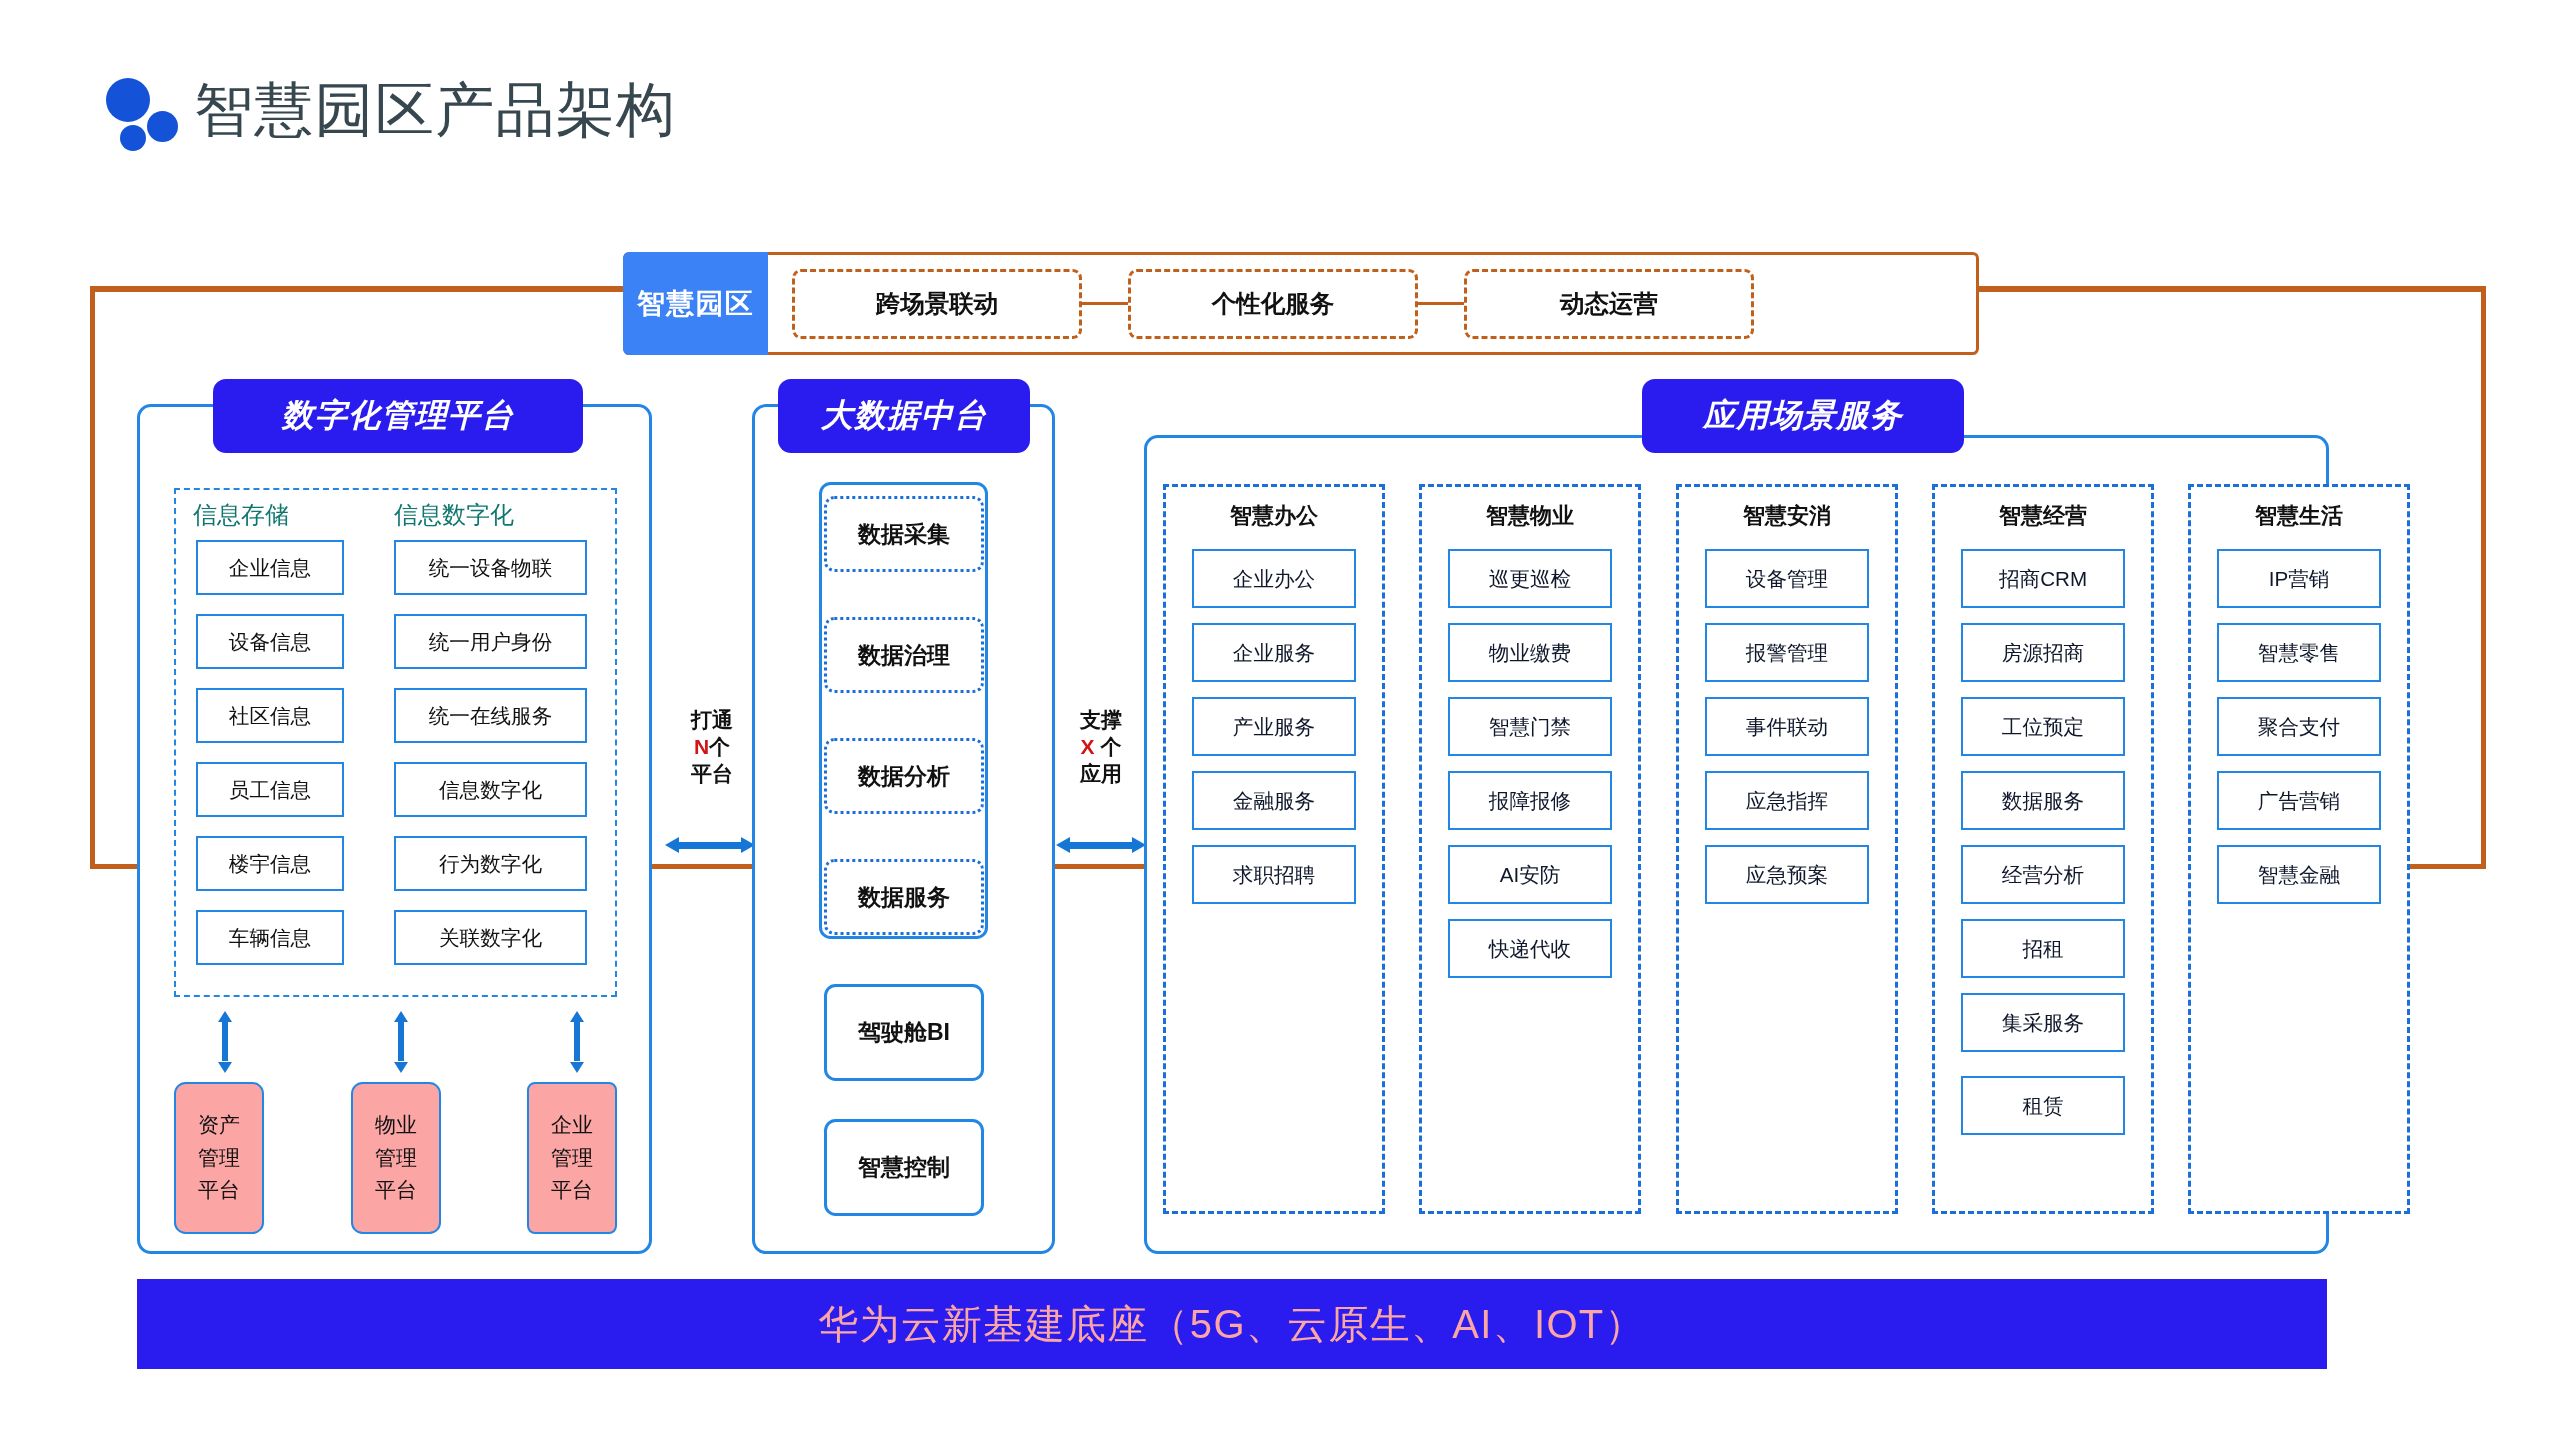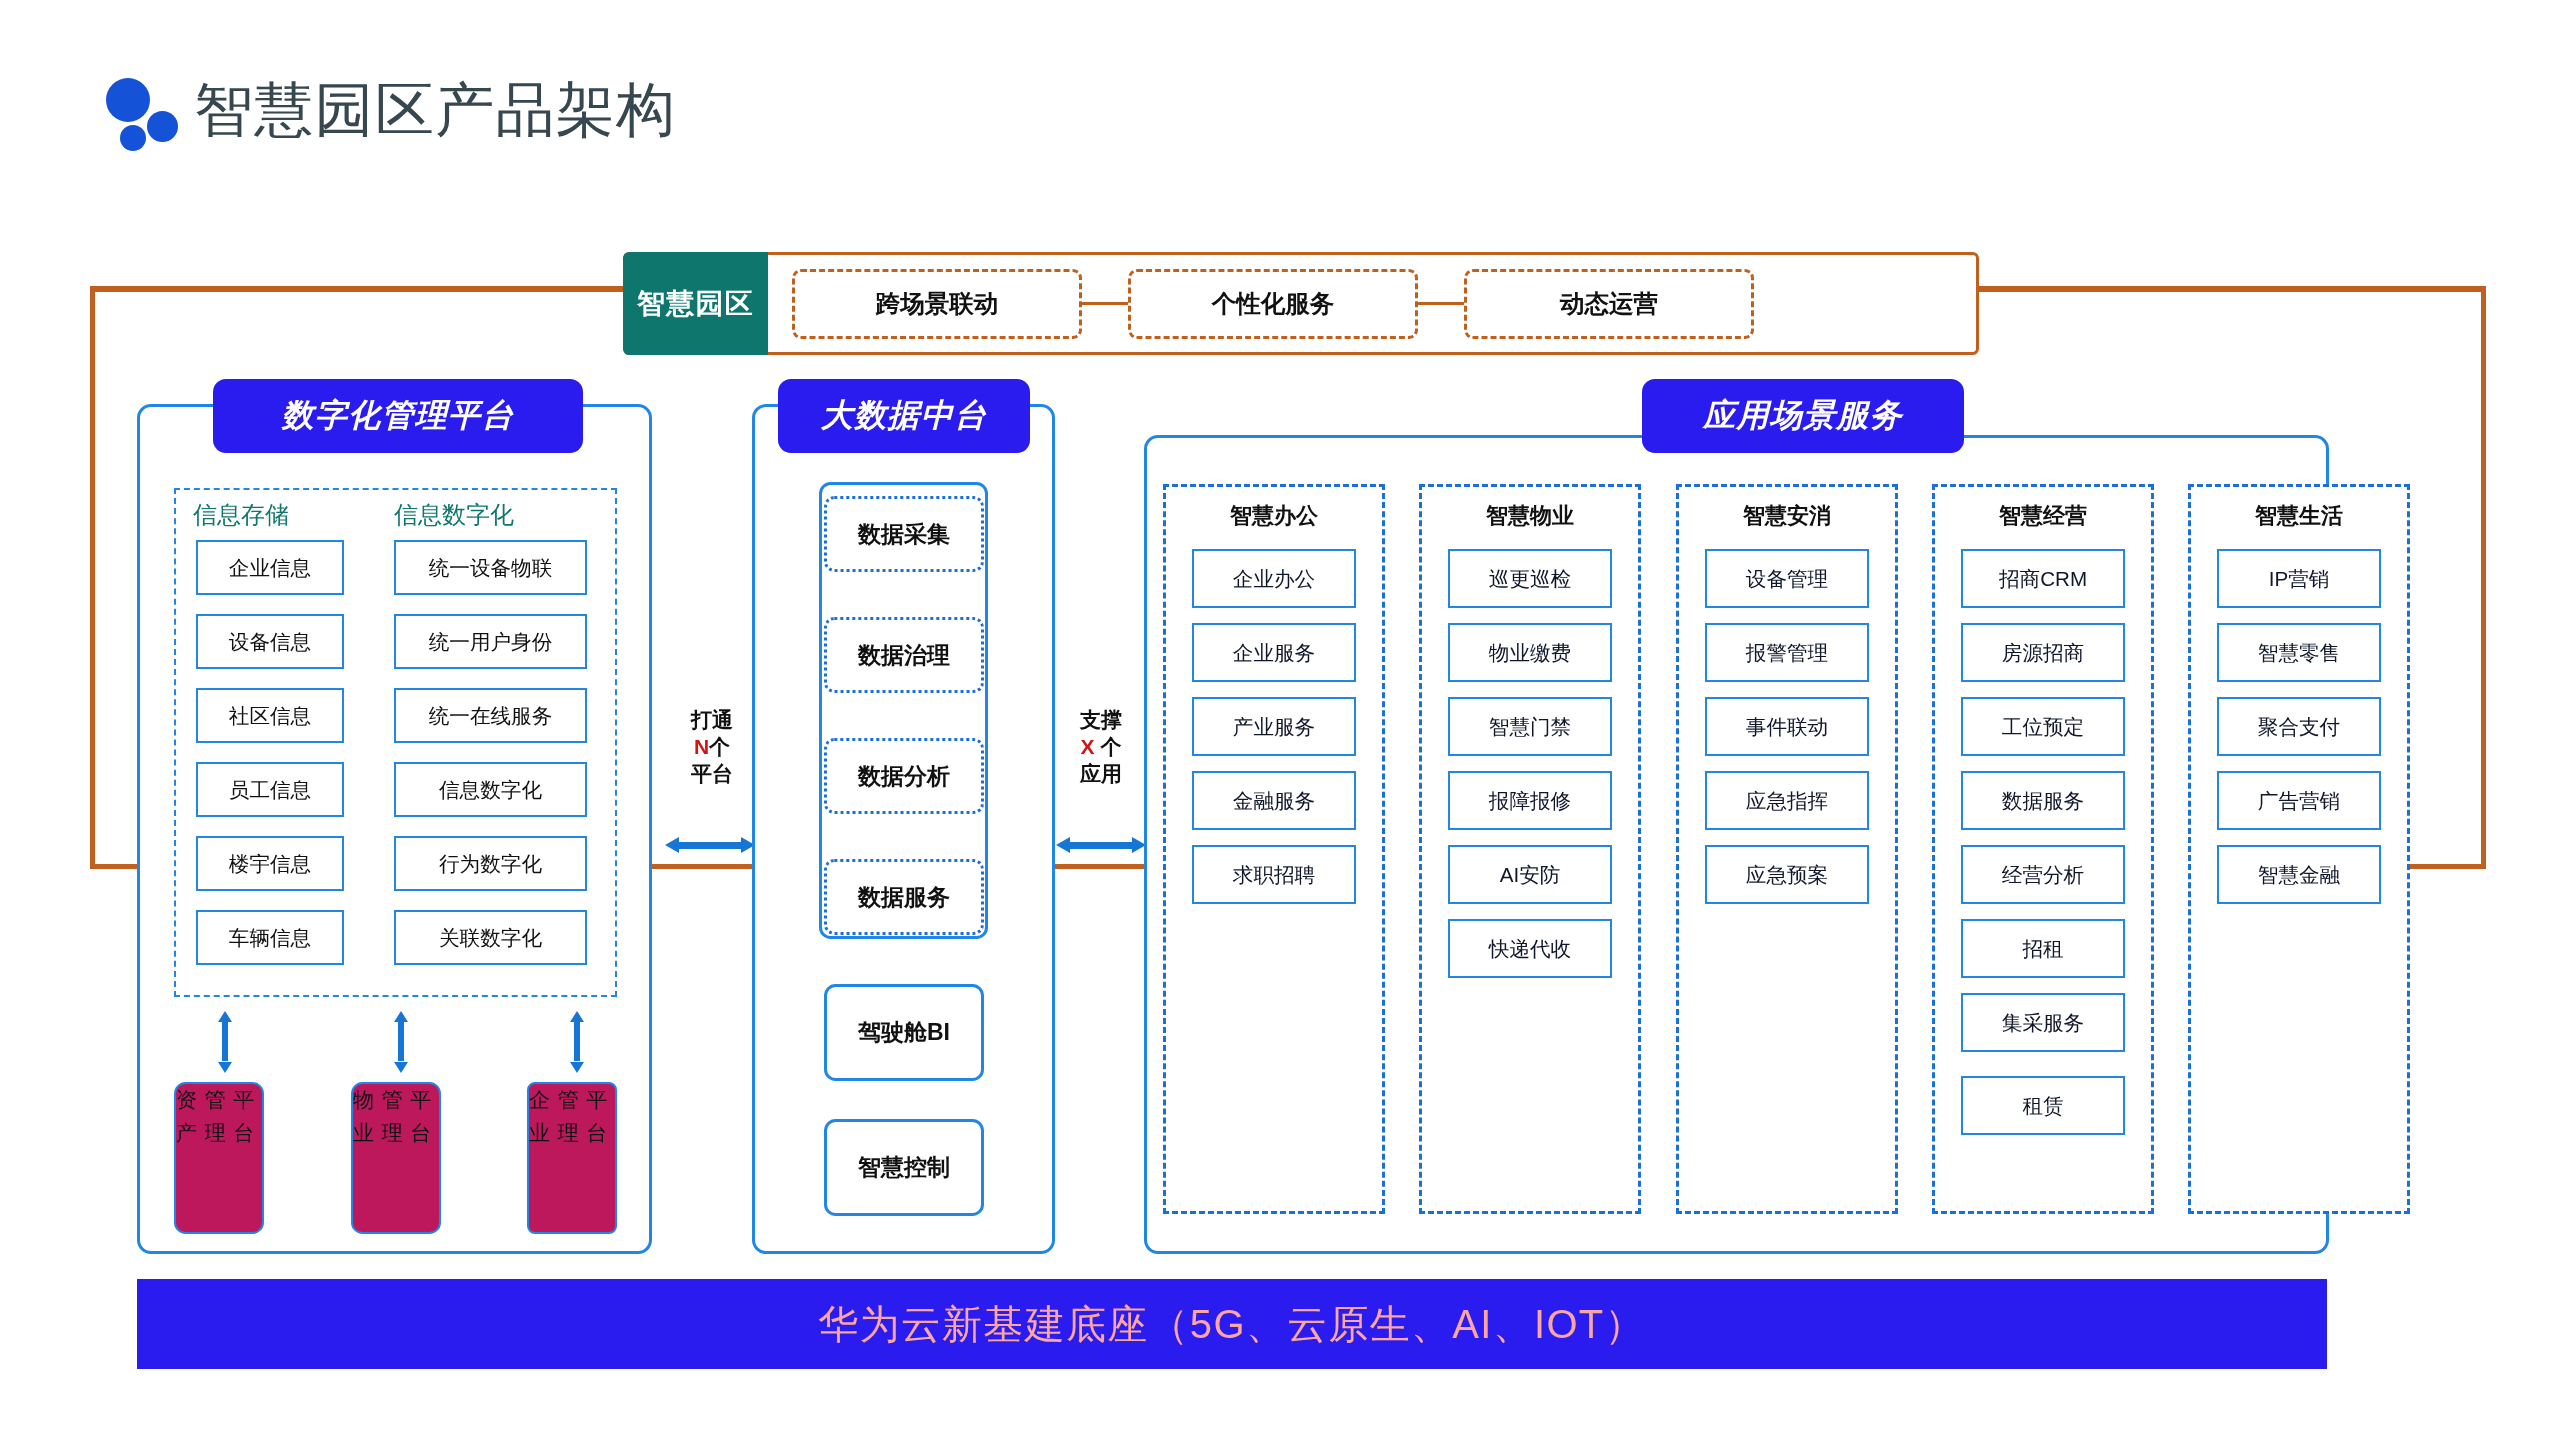--- a/index.html
+++ b/index.html
@@ -29,21 +29,21 @@
   .orange-frame-top-r { position: absolute; left: 1977px; top: 286px; width: 509px; height: 5.8px; background: #C0601C; }
 
   
   .orange-band {
     position: absolute; left: 623px; top: 252px; width: 1356px; height: 103px;
     background: #ffffff; border: 3.2px solid #C0601C; border-radius: 6.4px;
     display: flex; align-items: center;
   }
   .orange-tag {
     position: absolute; left: 623px; top: 252px; width: 145px; height: 103px;
-    background: #0f766e; border-radius: 6.4px 0 0 6.4px;
+    background: #3b82f6; border-radius: 6.4px 0 0 6.4px;
     display: flex; align-items: center; justify-content: center;
     color: #fff; font-size: 28px; font-weight: bold; letter-spacing: 1.3px;
   }
   .orange-items { position: absolute; left: 792px; top: 252px; width: 1153px; height: 103px;
     display: flex; align-items: center; }
   .obox {
     width: 290px; height: 70px; border: 3.2px dashed #C0601C; border-radius: 9px;
     display: flex; align-items: center; justify-content: center;
     font-size: 24.5px; font-weight: bold; color: #111;
   }
@@ -68,22 +68,22 @@
   #store-dash { left: 174px; top: 488px; width: 443px; height: 509px; }
   .col-head {
     position: absolute; font-size: 24px; color: #0f766e; text-align: left; width: 193px;
   }
   .cell {
     position: absolute; border: 2.6px solid #2286E4; background: #fff;
     display: flex; align-items: center; justify-content: center;
     font-size: 20.6px; color: #111; text-align: center;
   }
   .plat-box {
-    position: absolute; border: 2.6px solid #2286E4; border-radius: 11.6px; background: #be185d;
-    display: flex; align-items: flex-start; justify-content: center;
+    position: absolute; border: 2.6px solid #2286E4; border-radius: 11.6px; background: #fca5a5;
+    display: flex; flex-direction: column; align-items: center; justify-content: center;
     font-size: 21px; color: #111; line-height: 1.55;
   }
   .varrow { position: absolute; width: 14px; }
   .varrow .stem { position: absolute; left: 3.9px; top: 10.3px; width: 6.4px; height: 40px; background: #1676D6; }
   .varrow .ahead-up { position: absolute; left: 0; top: 0; width: 0; height: 0;
     border-left: 7px solid transparent; border-right: 7px solid transparent; border-bottom: 11.6px solid #1676D6; }
   .varrow .ahead-dn { position: absolute; left: 0; bottom: 0; width: 0; height: 0;
     border-left: 7px solid transparent; border-right: 7px solid transparent; border-top: 11.6px solid #1676D6; }
 
   

